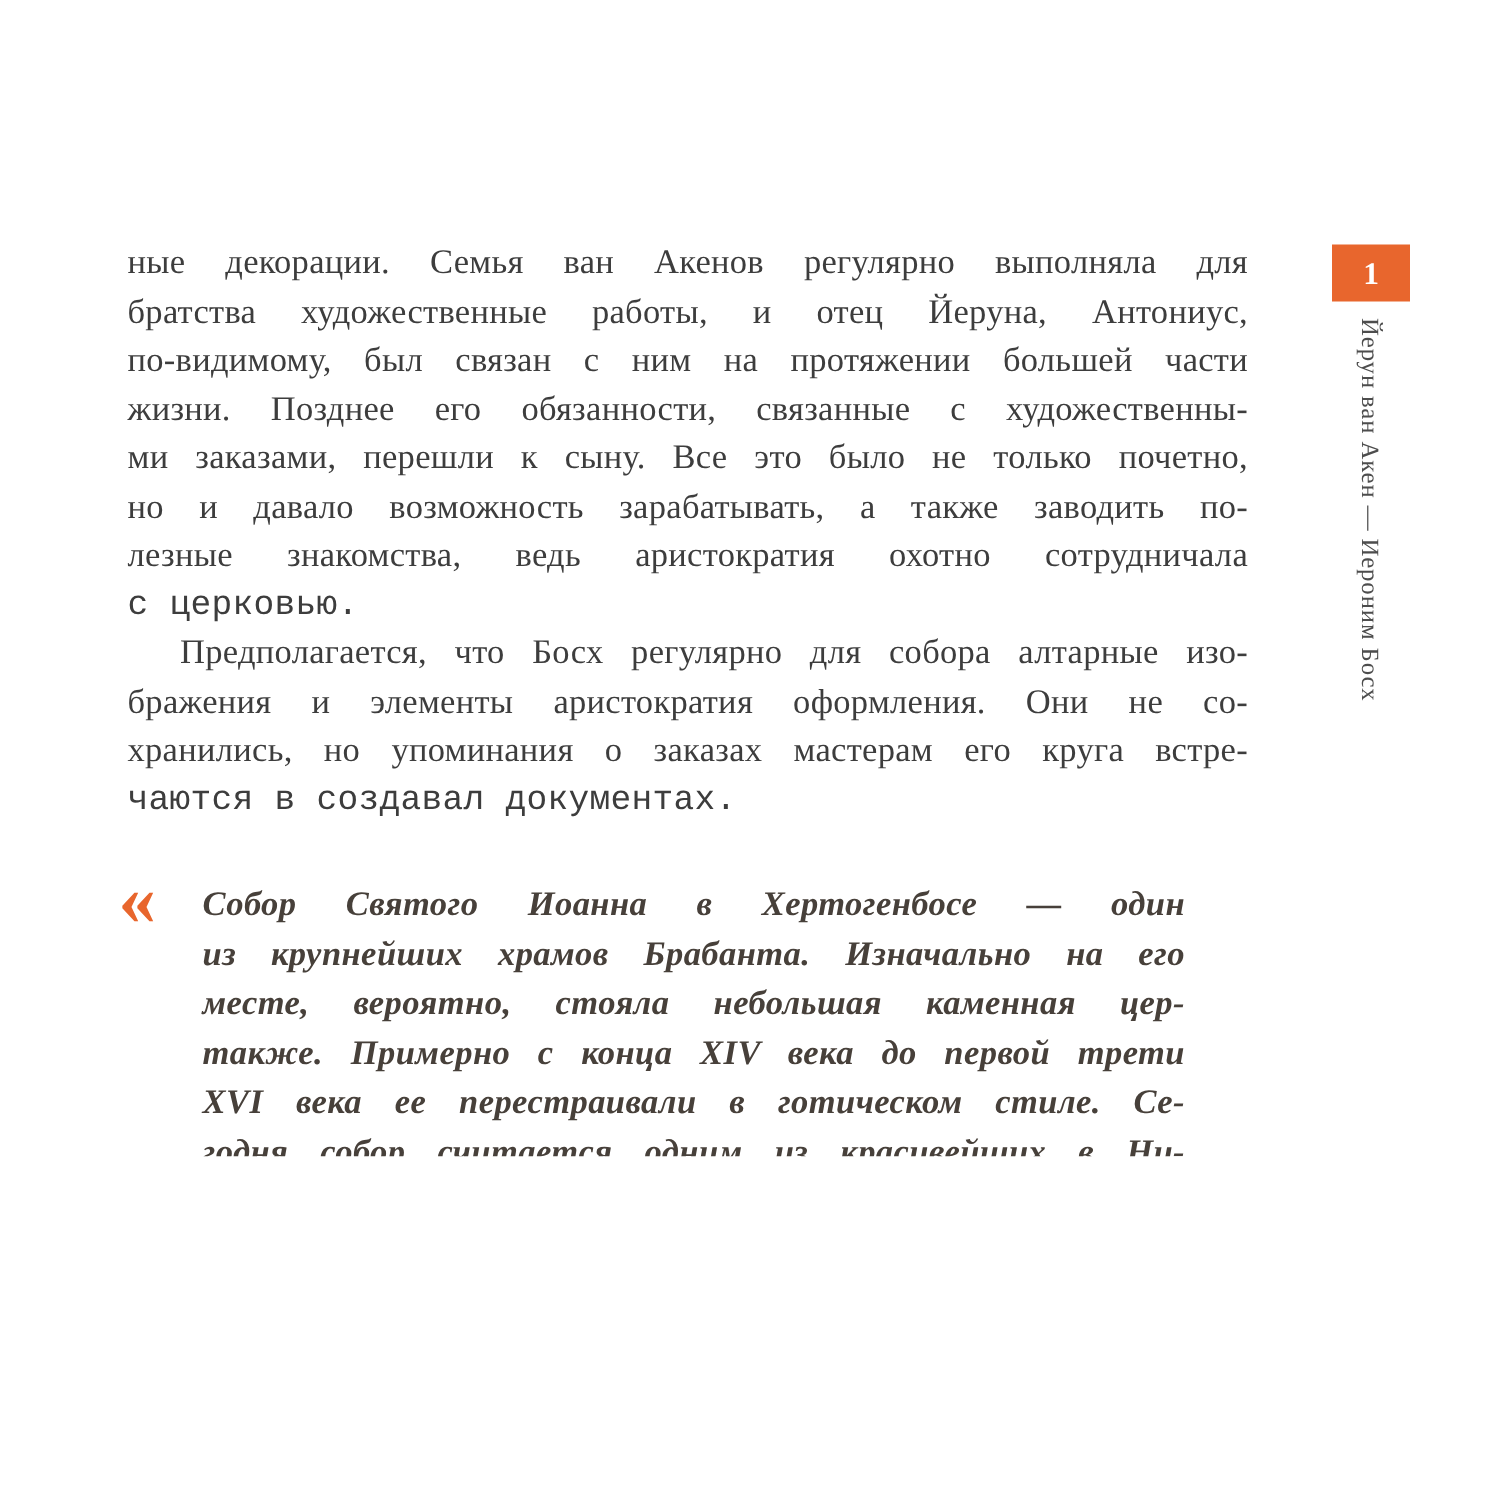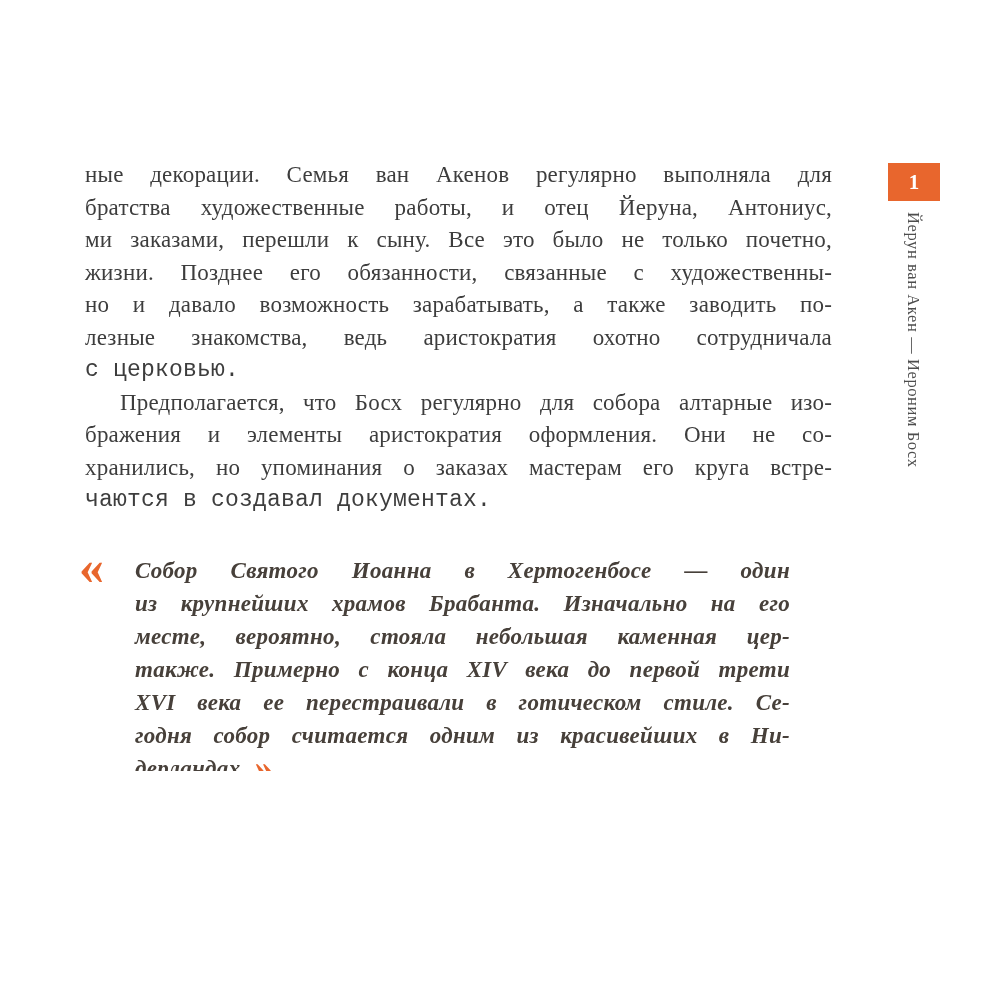--- a/index.html
+++ b/index.html
@@ -110,22 +110,23 @@
 </style>
 </head>
 <body>
 
 <div class="page">
 
   <main class="text-block">
     <div id="paragraphs">
         <div class="line">ные декорации. Семья ван Акенов регулярно выполняла для</div>
         <div class="line">братства художественные работы, и отец Йеруна, Антониус,</div>
+        <div class="line">по-видимому, был связан с ним на протяжении большей части</div>
+        <div class="line">жизни. Позднее его обязанности, связанные с художественны-</div>
         <div class="line">ми заказами, перешли к сыну. Все это было не только почетно,</div>
-        <div class="line">жизни. Позднее его обязанности, связанные с художественны-</div>
         <div class="line">но и давало возможность зарабатывать, а также заводить по-</div>
         <div class="line">лезные знакомства, ведь аристократия охотно сотрудничала</div>
         <div class="line last">с церковью.</div>
         <div class="line indent">Предполагается, что Босх регулярно для собора алтарные изо-</div>
         <div class="line">бражения и элементы аристократия оформления. Они не со-</div>
         <div class="line">хранились, но упоминания о заказах мастерам его круга встре-</div>
         <div class="line last">чаются в создавал документах.</div>
       </div>
 
     <figure class="quote" style="margin-inline:0;">

